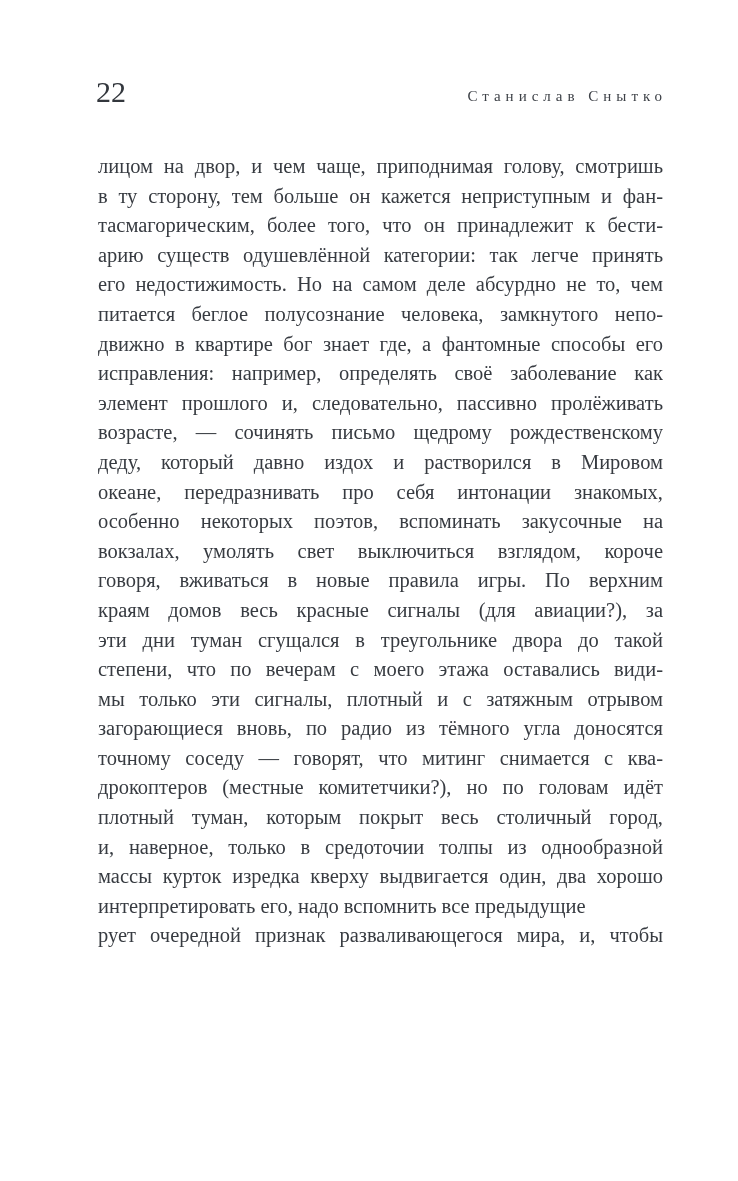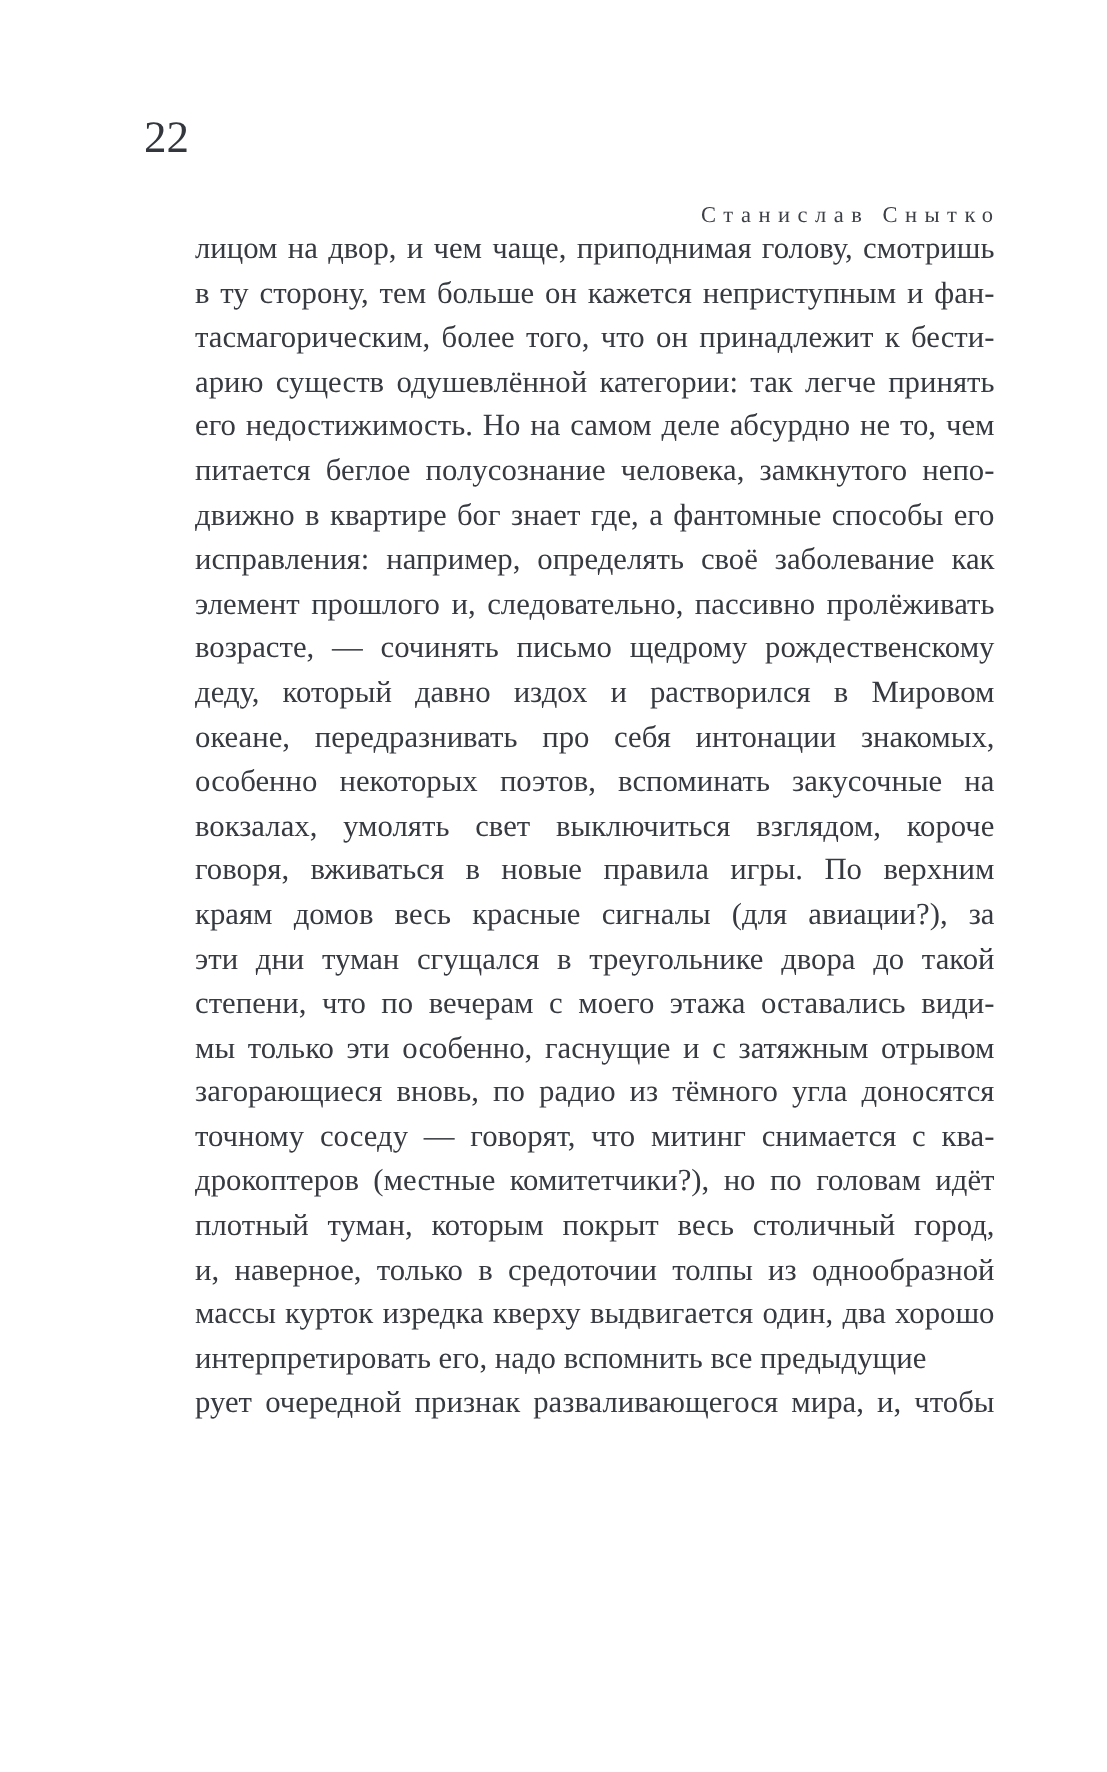--- a/index.html
+++ b/index.html
@@ -21,36 +21,34 @@
     color: #33373d;
   }
   .running-header {
     position: absolute;
     right: 71px;
     top: 88px;
     font-size: 15px;
     letter-spacing: 5px;
     color: #3d4147;
     white-space: nowrap;
-    margin-top: 48px;
   }
   .text-block {
     position: absolute;
     left: 98px;
     top: 152px;
     width: 565px;
     font-size: 20.5px;
     line-height: 29.6px;
   }
   .line {
     height: 29.6px;
     text-align: justify;
     text-align-last: justify;
     white-space: nowrap;
-    margin-left: 32px;
   }
   .line.last {
     text-align-last: left;
   }
 </style>
 </head>
 <body>
 
 <div class="page">
 
@@ -70,21 +68,21 @@
     <div class="line">элемент прошлого и, следовательно, пассивно пролёживать</div>
     <div class="line">возрасте, — сочинять письмо щедрому рождественскому</div>
     <div class="line">деду, который давно издох и растворился в Мировом</div>
     <div class="line">океане, передразнивать про себя интонации знакомых,</div>
     <div class="line">особенно некоторых поэтов, вспоминать закусочные на</div>
     <div class="line">вокзалах, умолять свет выключиться взглядом, короче</div>
     <div class="line">говоря, вживаться в новые правила игры. По верхним</div>
     <div class="line">краям домов весь красные сигналы (для авиации?), за</div>
     <div class="line">эти дни туман сгущался в треугольнике двора до такой</div>
     <div class="line">степени, что по вечерам с моего этажа оставались види-</div>
-    <div class="line">мы только эти особенно, гаснущие и с затяжным отрывом</div>
+    <div class="line">мы только эти сигналы, плотный и с затяжным отрывом</div>
     <div class="line">загорающиеся вновь, по радио из тёмного угла доносятся</div>
     <div class="line">точному соседу — говорят, что митинг снимается с ква-</div>
     <div class="line">дрокоптеров (местные комитетчики?), но по головам идёт</div>
     <div class="line">плотный туман, которым покрыт весь столичный город,</div>
     <div class="line">и, наверное, только в средоточии толпы из однообразной</div>
     <div class="line">массы курток изредка кверху выдвигается один, два хорошо</div>
     <div class="line last">интерпретировать его, надо вспомнить все предыдущие</div>
     <div class="line">рует очередной признак разваливающегося мира, и, чтобы</div>
   </div>
 

